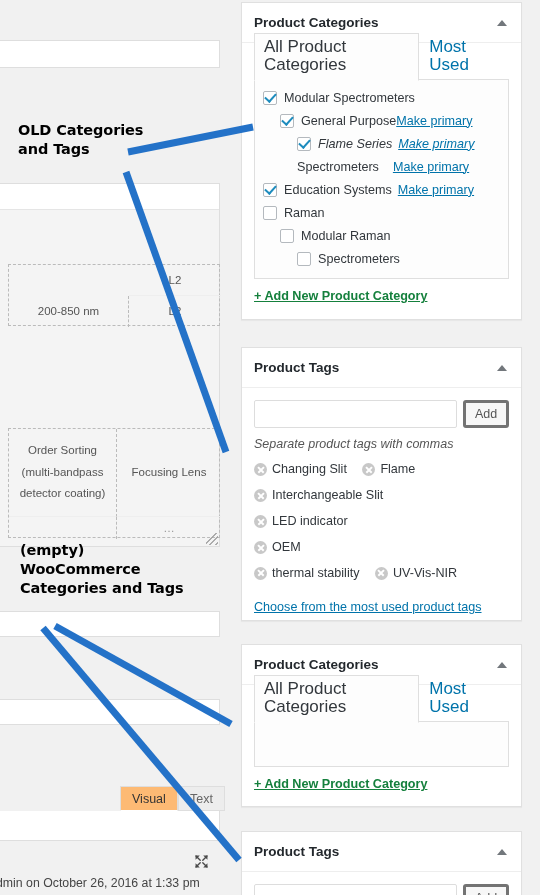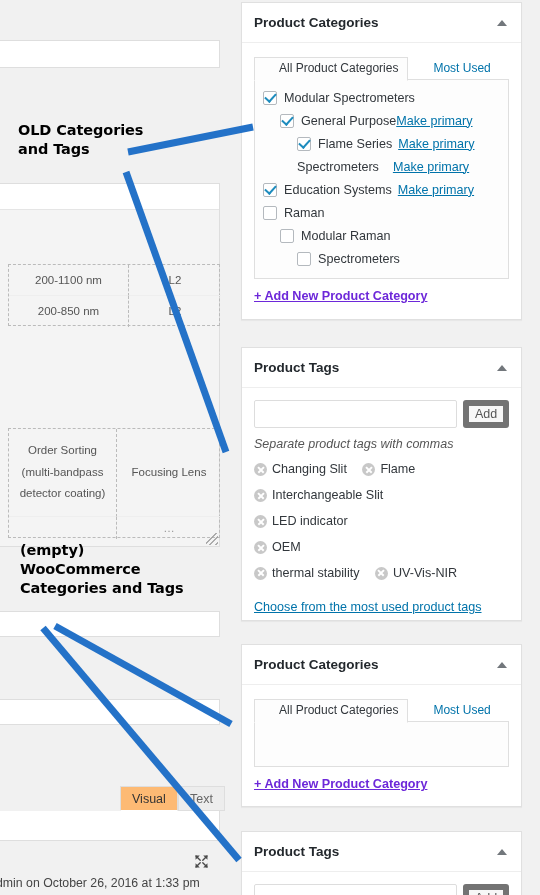--- a/index.html
+++ b/index.html
@@ -94,21 +94,21 @@
   }
   .toggle-arrow {
     width: 0; height: 0; border-left: 5px solid transparent;
     border-right: 5px solid transparent; border-bottom: 6px solid #72777c;
     margin-right: 2px;
   }
   .mb-body { padding: 12px 12px 14px 12px; }
 
   .tabs-row { display: flex; align-items: flex-end; height: 25px; position: relative; z-index: 2; }
   .cat-tab {
-    font-size: 12px; padding: 4px 9px 5px 24px; line-height: 1.1;
+    font-size: 17px; padding: 4px 9px 5px 9px; line-height: 1.1;
     color: #0073aa; cursor: pointer; border: 1px solid transparent;
     position: relative; top: 1px;
   }
   .cat-tab.active {
     background: #fdfdfd; border: 1px solid #dfdfdf; border-bottom-color: #fdfdfd;
     color: #32373c;
   }
   .cat-listbox {
     border: 1px solid #dfdfdf; background: #fdfdfd;
     padding: 6px 8px 8px 8px; position: relative; z-index: 1; margin-top: -1px;
@@ -122,31 +122,31 @@
     content: ""; position: absolute; left: 3px; top: -1px;
     width: 5px; height: 9px; border: solid #1e8cbe;
     border-width: 0 2px 2px 0; transform: rotate(42deg);
   }
   .cat-name { font-size: 12.6px; color: #32373c; }
   .make-primary {
     font-size: 12.6px; color: #0073aa; text-decoration: underline; margin-left: 6px;
   }
   .add-new-link {
     display: inline-block; margin-top: 10px; font-size: 12.6px;
-    font-weight: bold; color: #6d28d9; text-decoration: underline;
+    font-weight: bold; color: #15803d; text-decoration: underline;
   }
 
   .tag-row { display: flex; gap: 6px; align-items: stretch; }
   .tag-input {
     flex: 1 1 auto; height: 28px; border: 1px solid #ddd; background: #fff;
     border-radius: 2px; padding: 0 7px; font-size: 12.5px; color: #32373c;
     font-family: "Liberation Sans", sans-serif; outline: none;
   }
   .add-btn {
-    width: 46px; height: 28px; border: 6px solid #737373; border-radius: 3px;
+    width: 46px; height: 28px; border: 3px solid #737373; border-radius: 3px;
     background: #f7f7f7; color: #555; font-size: 12.5px;
     font-family: "Liberation Sans", sans-serif; cursor: pointer;
     display: flex; align-items: center; justify-content: center;
   }
   .tag-hint {
     margin-top: 9px; font-size: 12.5px; font-style: italic; color: #555;
   }
   .tag-cloud { margin-top: 7px; line-height: 1.62; }
   .tag-chip {
     display: inline-flex; align-items: center; margin-right: 11px; white-space: nowrap;
@@ -176,21 +176,20 @@
   <div class="left-col">
 
     <div class="white-strip" style="top:40px; height:28px;"></div>
 
     <div class="editor-box" style="top:183px; height:364px;">
       <div class="eb-head"></div>
       <div class="eb-body" style="height:336px;"></div>
     </div>
 
     <div class="mini-table" style="left:8px; top:264px; width:212px; height:62px;">
-      <div class="mt-cell" style="left:0; top:0; width:120px; height:31px;">200-1100 nm</div>
       <div class="mt-cell" style="left:120px; top:0; width:92px; height:31px; border-right:none;">L2</div>
       <div class="mt-cell" style="left:0; top:31px; width:120px; height:31px; border-bottom:none;">200-850 nm</div>
       <div class="mt-cell" style="left:120px; top:31px; width:92px; height:31px; border-right:none; border-bottom:none;">L2</div>
     </div>
 
     <div class="mini-table" style="left:8px; top:428px; width:212px; height:110px;">
       <div class="mt-cell" style="left:0; top:0; width:108px; height:88px; line-height:1.9;">Order Sorting (multi-bandpass detector coating)</div>
       <div class="mt-cell" style="left:108px; top:0; width:104px; height:88px; border-right:none;">Focusing Lens</div>
       <div class="mt-cell" style="left:0; top:88px; width:108px; height:22px; border-bottom:none;"></div>
       <div class="mt-cell" style="left:108px; top:88px; width:104px; height:22px; border-right:none; border-bottom:none; color:#999;">…</div>
@@ -244,21 +243,21 @@
           <span class="cb checked"></span>
           <span class="cat-name">Modular Spectrometers</span>
         </div>
 
         <div class="cat-li" style="padding-left:17px;">
           <span class="cb checked"></span>
           <span class="cat-name">General Purpose</span>
           <a class="make-primary" style="margin-left:0px;">Make primary</a>
         </div>
 
-        <div class="cat-li" style="padding-left:34px;">
+        <div class="cat-li" style="padding-left:34px;font-style:italic;">
           <span class="cb checked"></span>
           <span class="cat-name">Flame Series</span>
           <a class="make-primary">Make primary</a>
         </div>
 
         <div class="cat-li" style="padding-left:34px;">
           <span class="cat-name">Spectrometers</span>
           <a class="make-primary" style="margin-left:14px;">Make primary</a>
         </div>
 

